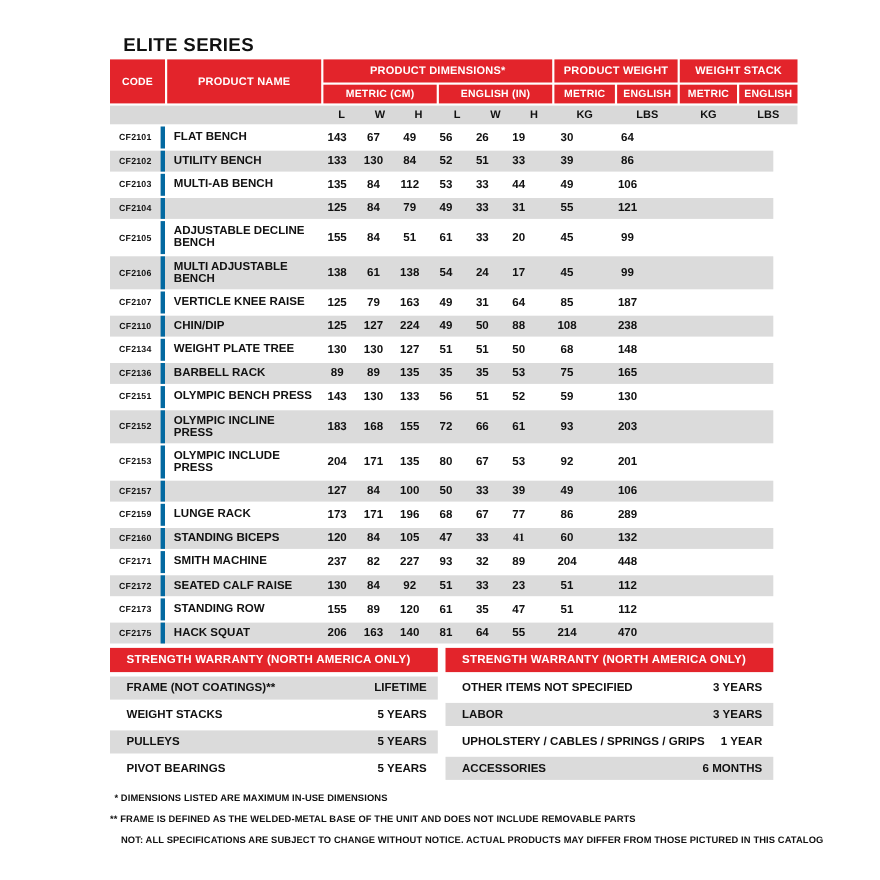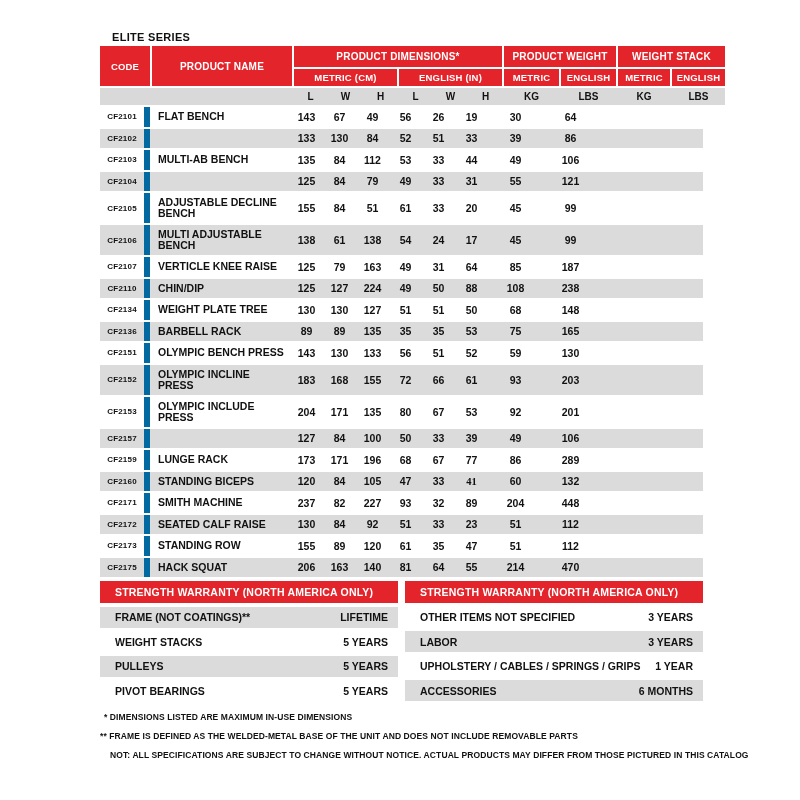--- a/index.html
+++ b/index.html
@@ -7,21 +7,21 @@
     --g:#DBDBDB;
     --cols:50px 140px 33px 33px 33px 33px 33px 33px 55px 55px 52px 53px;
   }
   *{box-sizing:border-box;margin:0;padding:0;}
   html,body{background:#fff;}
   body{
     width:800px;height:800px;position:relative;overflow:hidden;
     font-family:"Liberation Sans",sans-serif;font-weight:700;color:#111;
   }
   .content{position:absolute;left:100px;top:31px;width:603px;}
-  .series-title{font-size:11px;letter-spacing:.3px;margin-left:12px;margin-bottom:3px;}
+  .series-title{font-size:17px;letter-spacing:.3px;margin-left:12px;margin-bottom:3px;}
 
   
   .spec-header{
     display:grid;grid-template-columns:var(--cols);
     grid-template-rows:21px 17px 17px;gap:2px;background:#fff;
   }
   .hcell{
     background:var(--red);color:#fff;display:flex;align-items:center;justify-content:center;
     font-size:9.5px;letter-spacing:.2px;white-space:nowrap;
   }
@@ -41,21 +41,21 @@
     grid-row:3;background:transparent;display:flex;align-items:center;justify-content:center;
     font-size:10px;color:#111;
   }
 
   
   .spec-body{margin-top:2px;}
   .brow{display:grid;grid-template-columns:var(--cols);min-height:19.5px;margin-bottom:2px;}
   .bcell{display:flex;align-items:center;grid-row:1;}
   .b-code{
     grid-column:1;justify-content:center;font-size:8px;letter-spacing:.2px;
-    border-right:6px solid #0369a1;background:transparent;
+    border-right:4px solid #0369a1;background:transparent;
   }
   .band{grid-column:2/13;grid-row:1;background:transparent;}
   .b-name{
     grid-column:2;font-size:10.5px;line-height:11px;padding:4px 4px 4px 8px;
   }
   .b-num{justify-content:center;font-size:10.5px;}
   .brow.shade .b-code{background:var(--g);}
   .brow.shade .band{background:var(--g);}
 
   
@@ -124,20 +124,21 @@
         <div class="bcell b-num" style="grid-column: 7;">26</div>
         <div class="bcell b-num" style="grid-column: 8;">19</div>
         <div class="bcell b-num" style="grid-column: 9;">30</div>
         <div class="bcell b-num" style="grid-column: 10;">64</div>
         <div class="bcell b-num" style="grid-column: 11;"></div>
         <div class="bcell b-num" style="grid-column: 12;"></div>
       </div>
       <div class="brow shade">
         <div class="band"></div>
         <div class="bcell b-code">CF2102</div>
+        <div class="bcell b-name">UTILITY BENCH</div>
         <div class="bcell b-num" style="grid-column: 3;">133</div>
         <div class="bcell b-num" style="grid-column: 4;">130</div>
         <div class="bcell b-num" style="grid-column: 5;">84</div>
         <div class="bcell b-num" style="grid-column: 6;">52</div>
         <div class="bcell b-num" style="grid-column: 7;">51</div>
         <div class="bcell b-num" style="grid-column: 8;">33</div>
         <div class="bcell b-num" style="grid-column: 9;">39</div>
         <div class="bcell b-num" style="grid-column: 10;">86</div>
         <div class="bcell b-num" style="grid-column: 11;"></div>
         <div class="bcell b-num" style="grid-column: 12;"></div>

